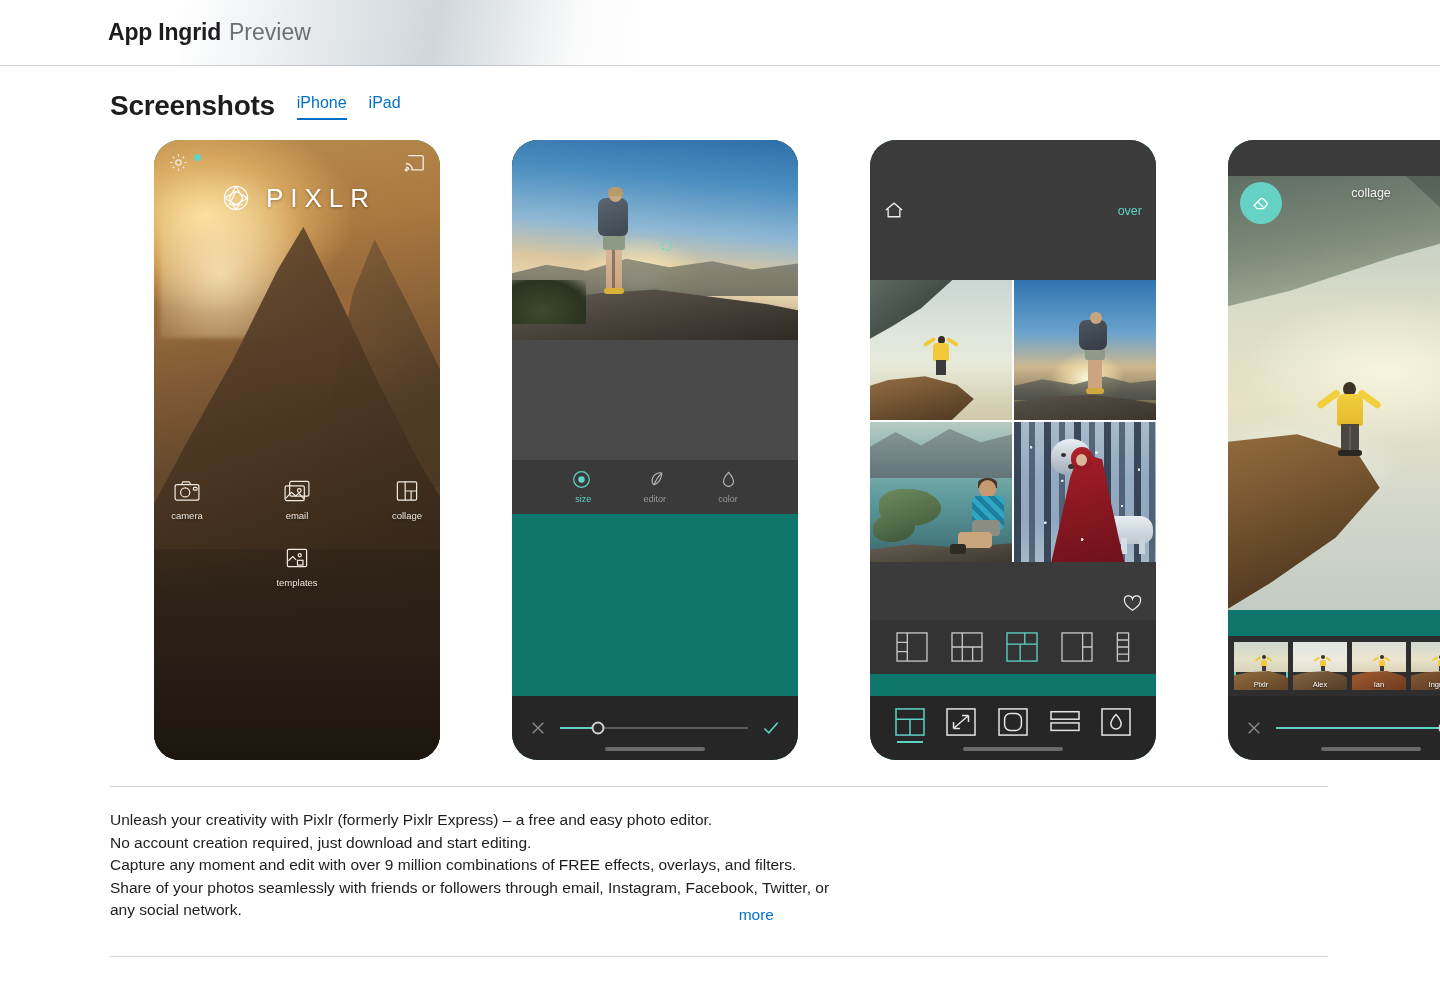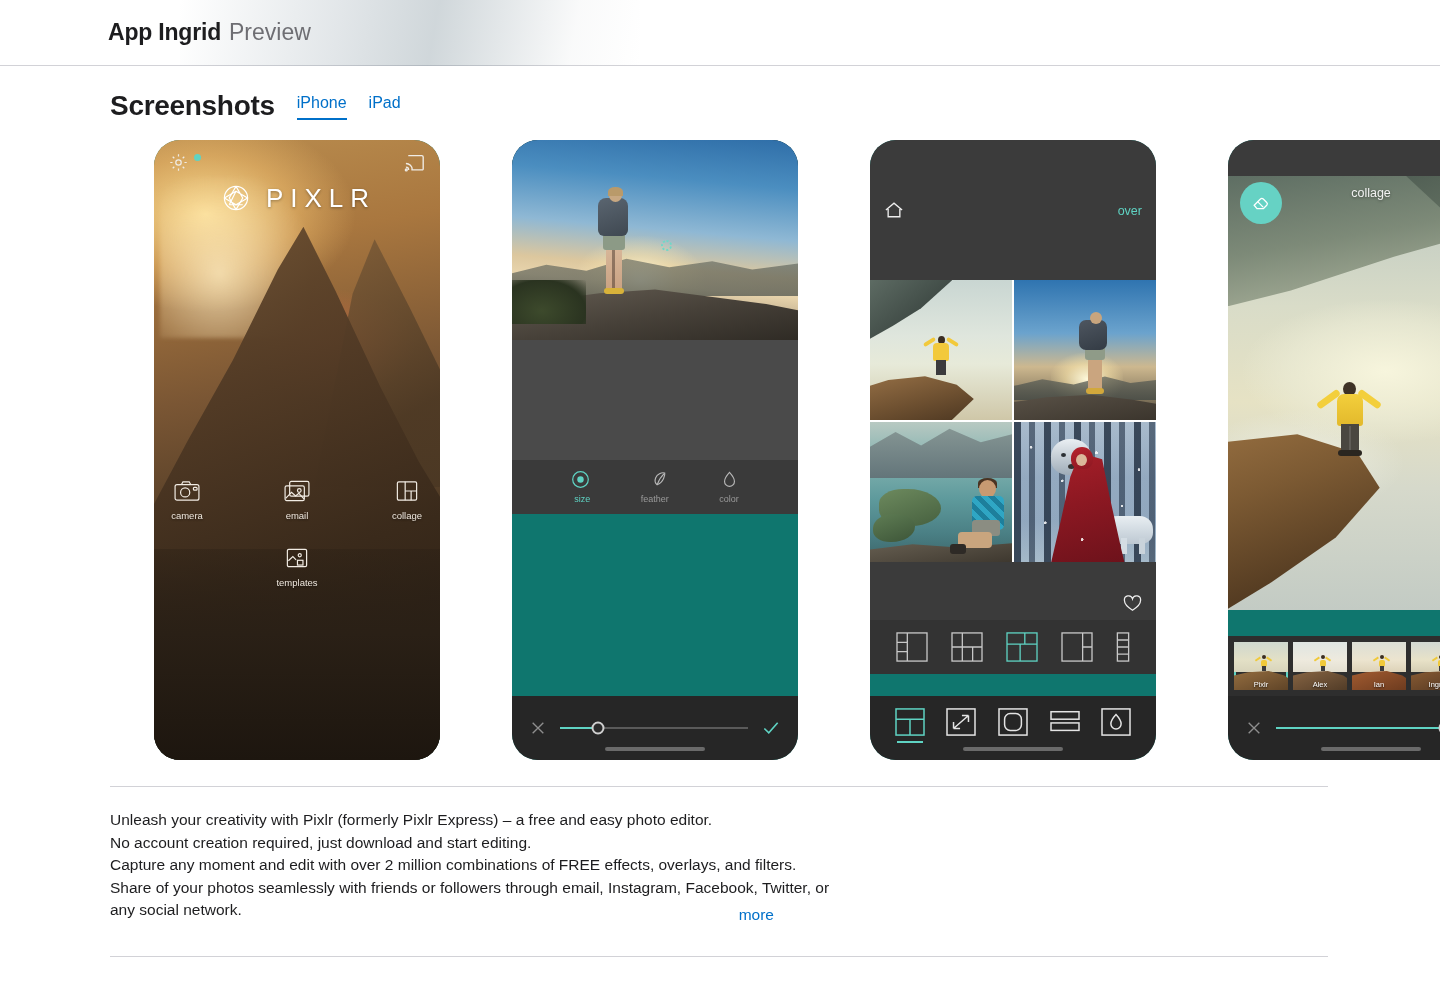--- a/index.html
+++ b/index.html
@@ -485,21 +485,21 @@
           <circle cx="10" cy="10" r="8.2" fill="none" stroke="#5fd3c3" stroke-width="1.3"></circle>
           <circle cx="10" cy="10" r="3.4" fill="#5fd3c3"></circle>
         </svg>
         <span class="lbl">size</span>
       </div>
       <div class="p2-tab">
         <svg width="19" height="19" viewBox="0 0 20 20" fill="none" stroke="#b8b8b8" stroke-width="1.2">
           <path d="M15.5 3.2 C12 2.2 7.5 4.5 6 8.2 C4.8 11.2 5.5 14 7.5 15.6 C10.5 14.5 13 12 14.3 9 C15.4 6.4 15.8 4.4 15.5 3.2z"></path>
           <path d="M15.2 3.6 C12 6.5 9.5 10 7.6 15.4"></path>
         </svg>
-        <span class="lbl">feather</span>
+        <span class="lbl">editor</span>
       </div>
       <div class="p2-tab">
         <svg width="19" height="19" viewBox="0 0 20 20" fill="none" stroke="#b8b8b8" stroke-width="1.2">
           <path d="M10 2.5 C10 2.5 4.8 8.2 4.8 12 a5.2 5.2 0 0 0 10.4 0 C15.2 8.2 10 2.5 10 2.5z"></path>
         </svg>
         <span class="lbl">color</span>
       </div>
     </div>
 
     <div class="p2-slider-bar">
@@ -788,18 +788,18 @@
     </div>
     <div class="home-ind"></div>
   </div>
 
 </div>
 
 <div class="divider"></div>
 <div class="desc">
   <p>Unleash your creativity with Pixlr (formerly Pixlr Express) – a free and easy photo editor.</p>
   <p>No account creation required, just download and start editing.</p>
-  <p>Capture any moment and edit with over 2 million combinations of FREE effects, overlays, and filters.</p>
+  <p>Capture any moment and edit with over 9 million combinations of FREE effects, overlays, and filters.</p>
   <p>Share of your photos seamlessly with friends or followers through email, Instagram, Facebook, Twitter, or</p>
   <p>any social network.</p>
   <span class="more">more</span>
 </div>
 <div class="divider2"></div>
 
 </body></html>

